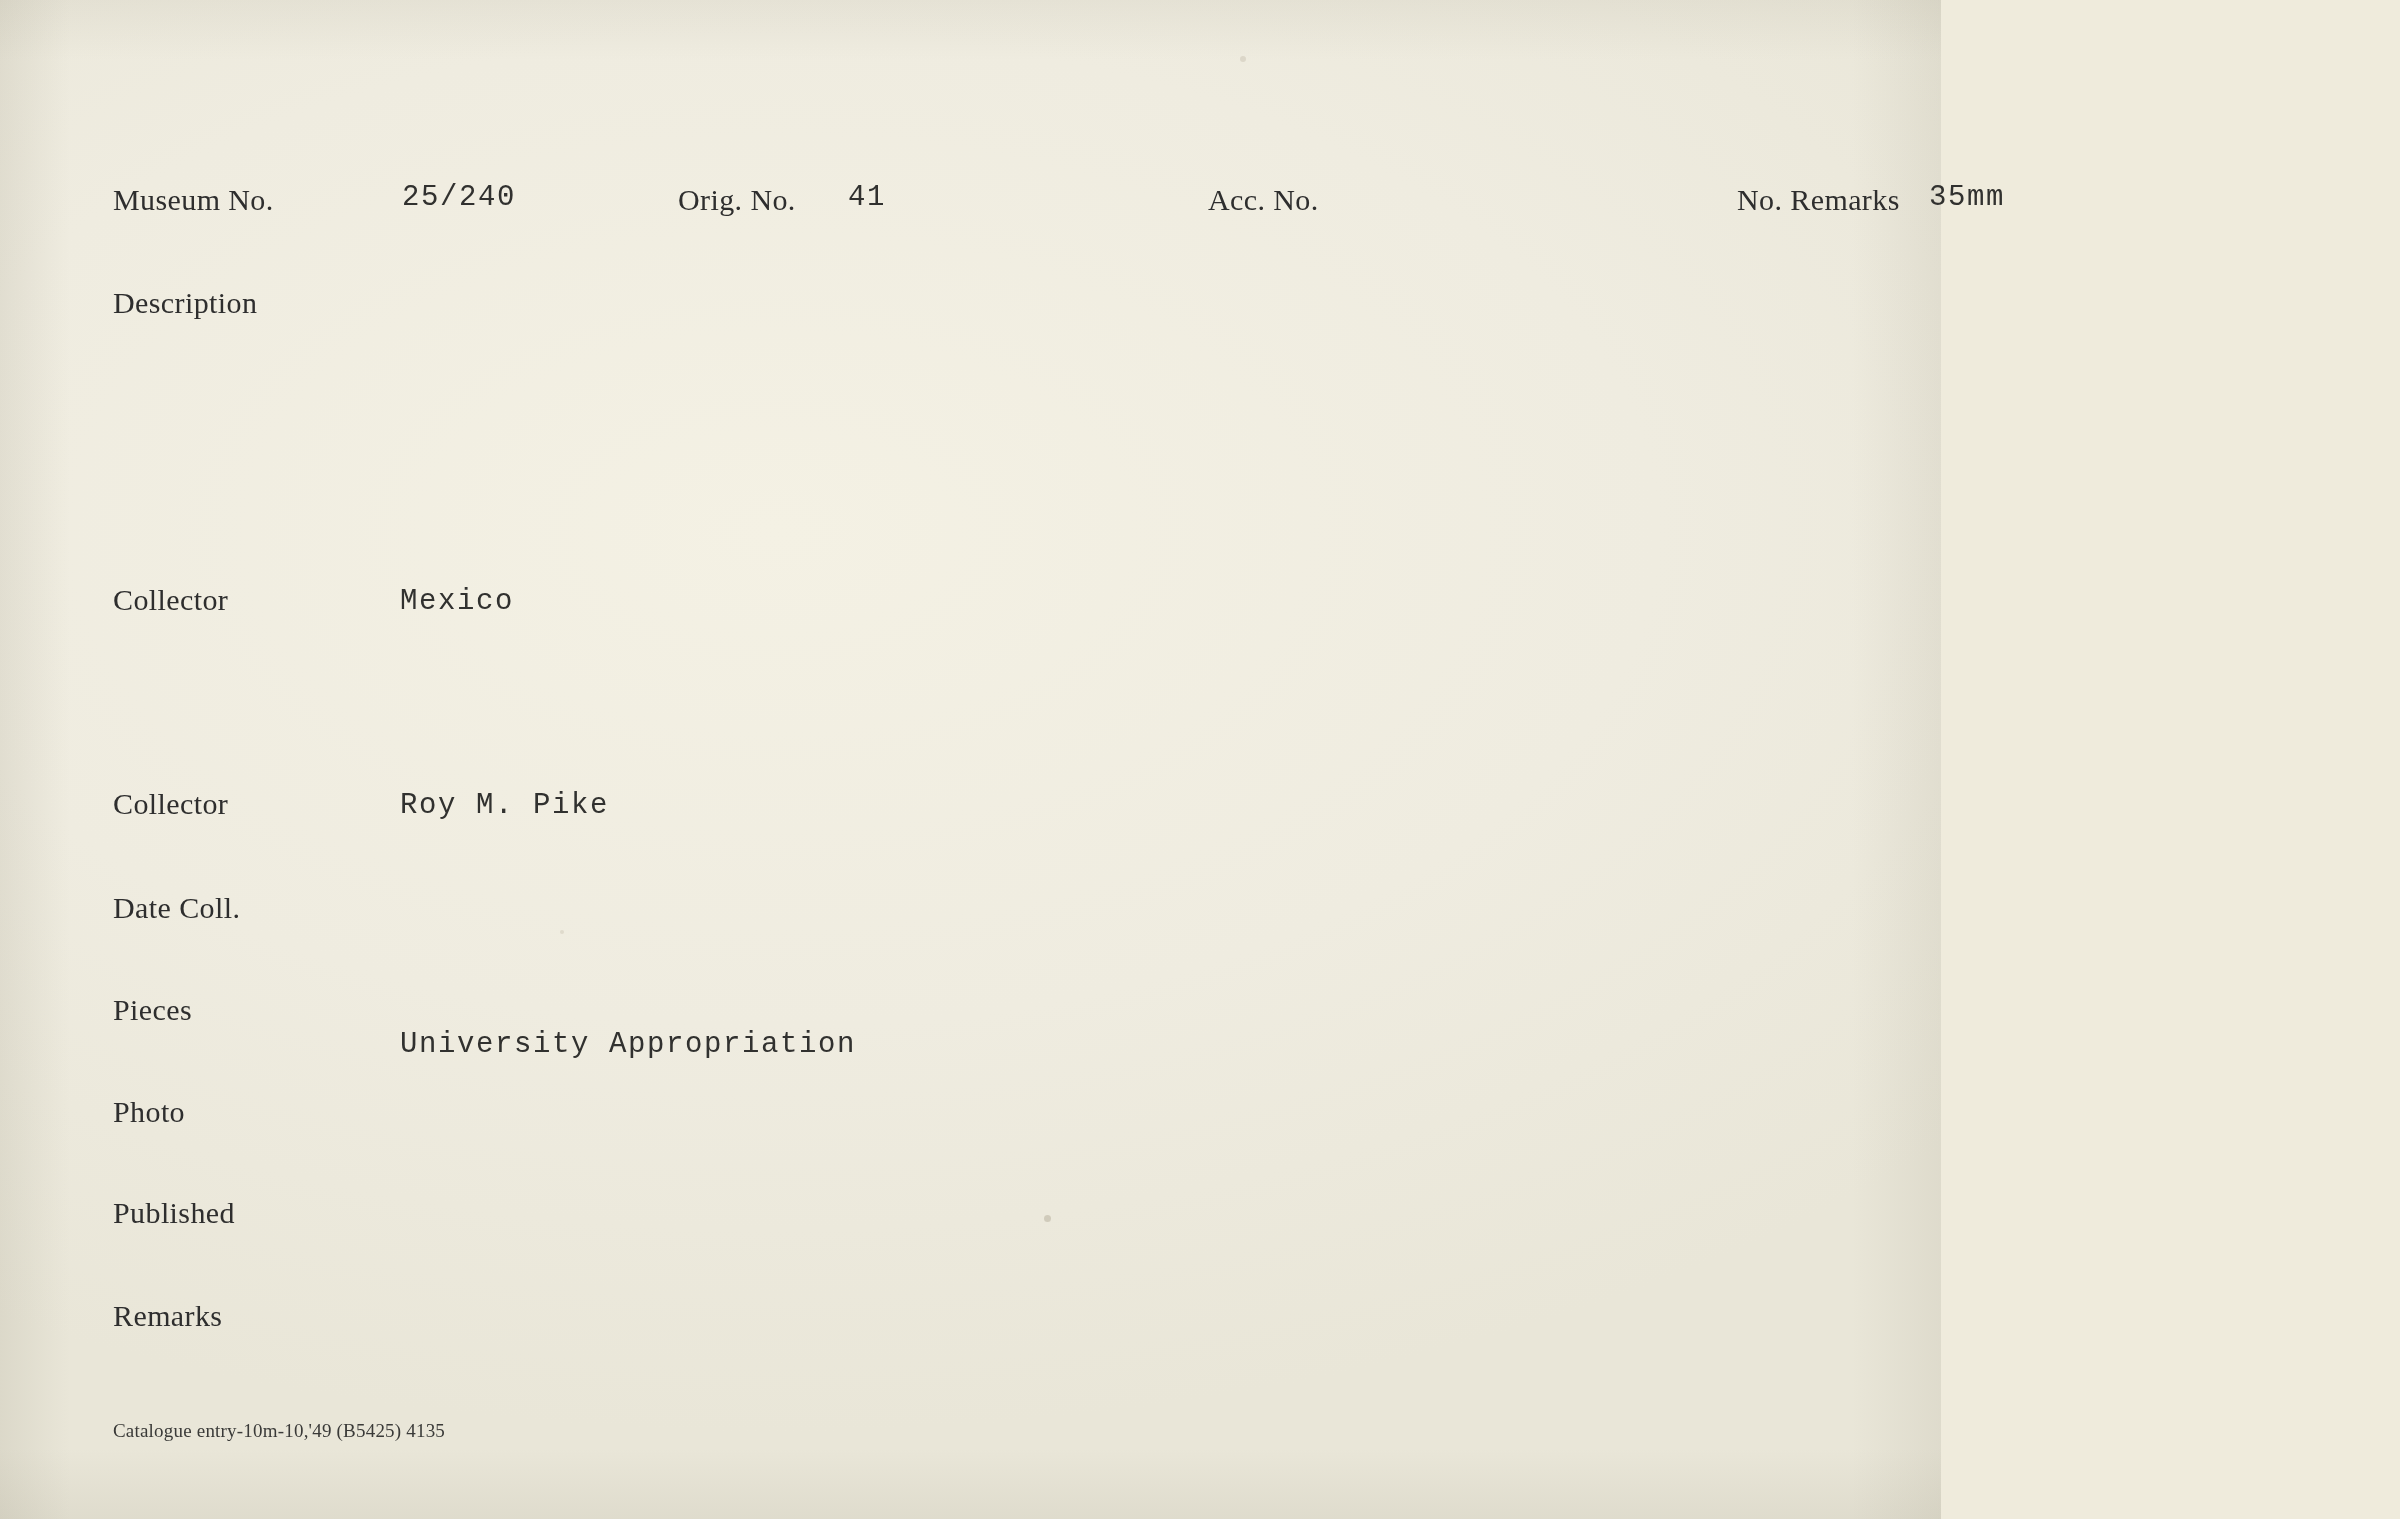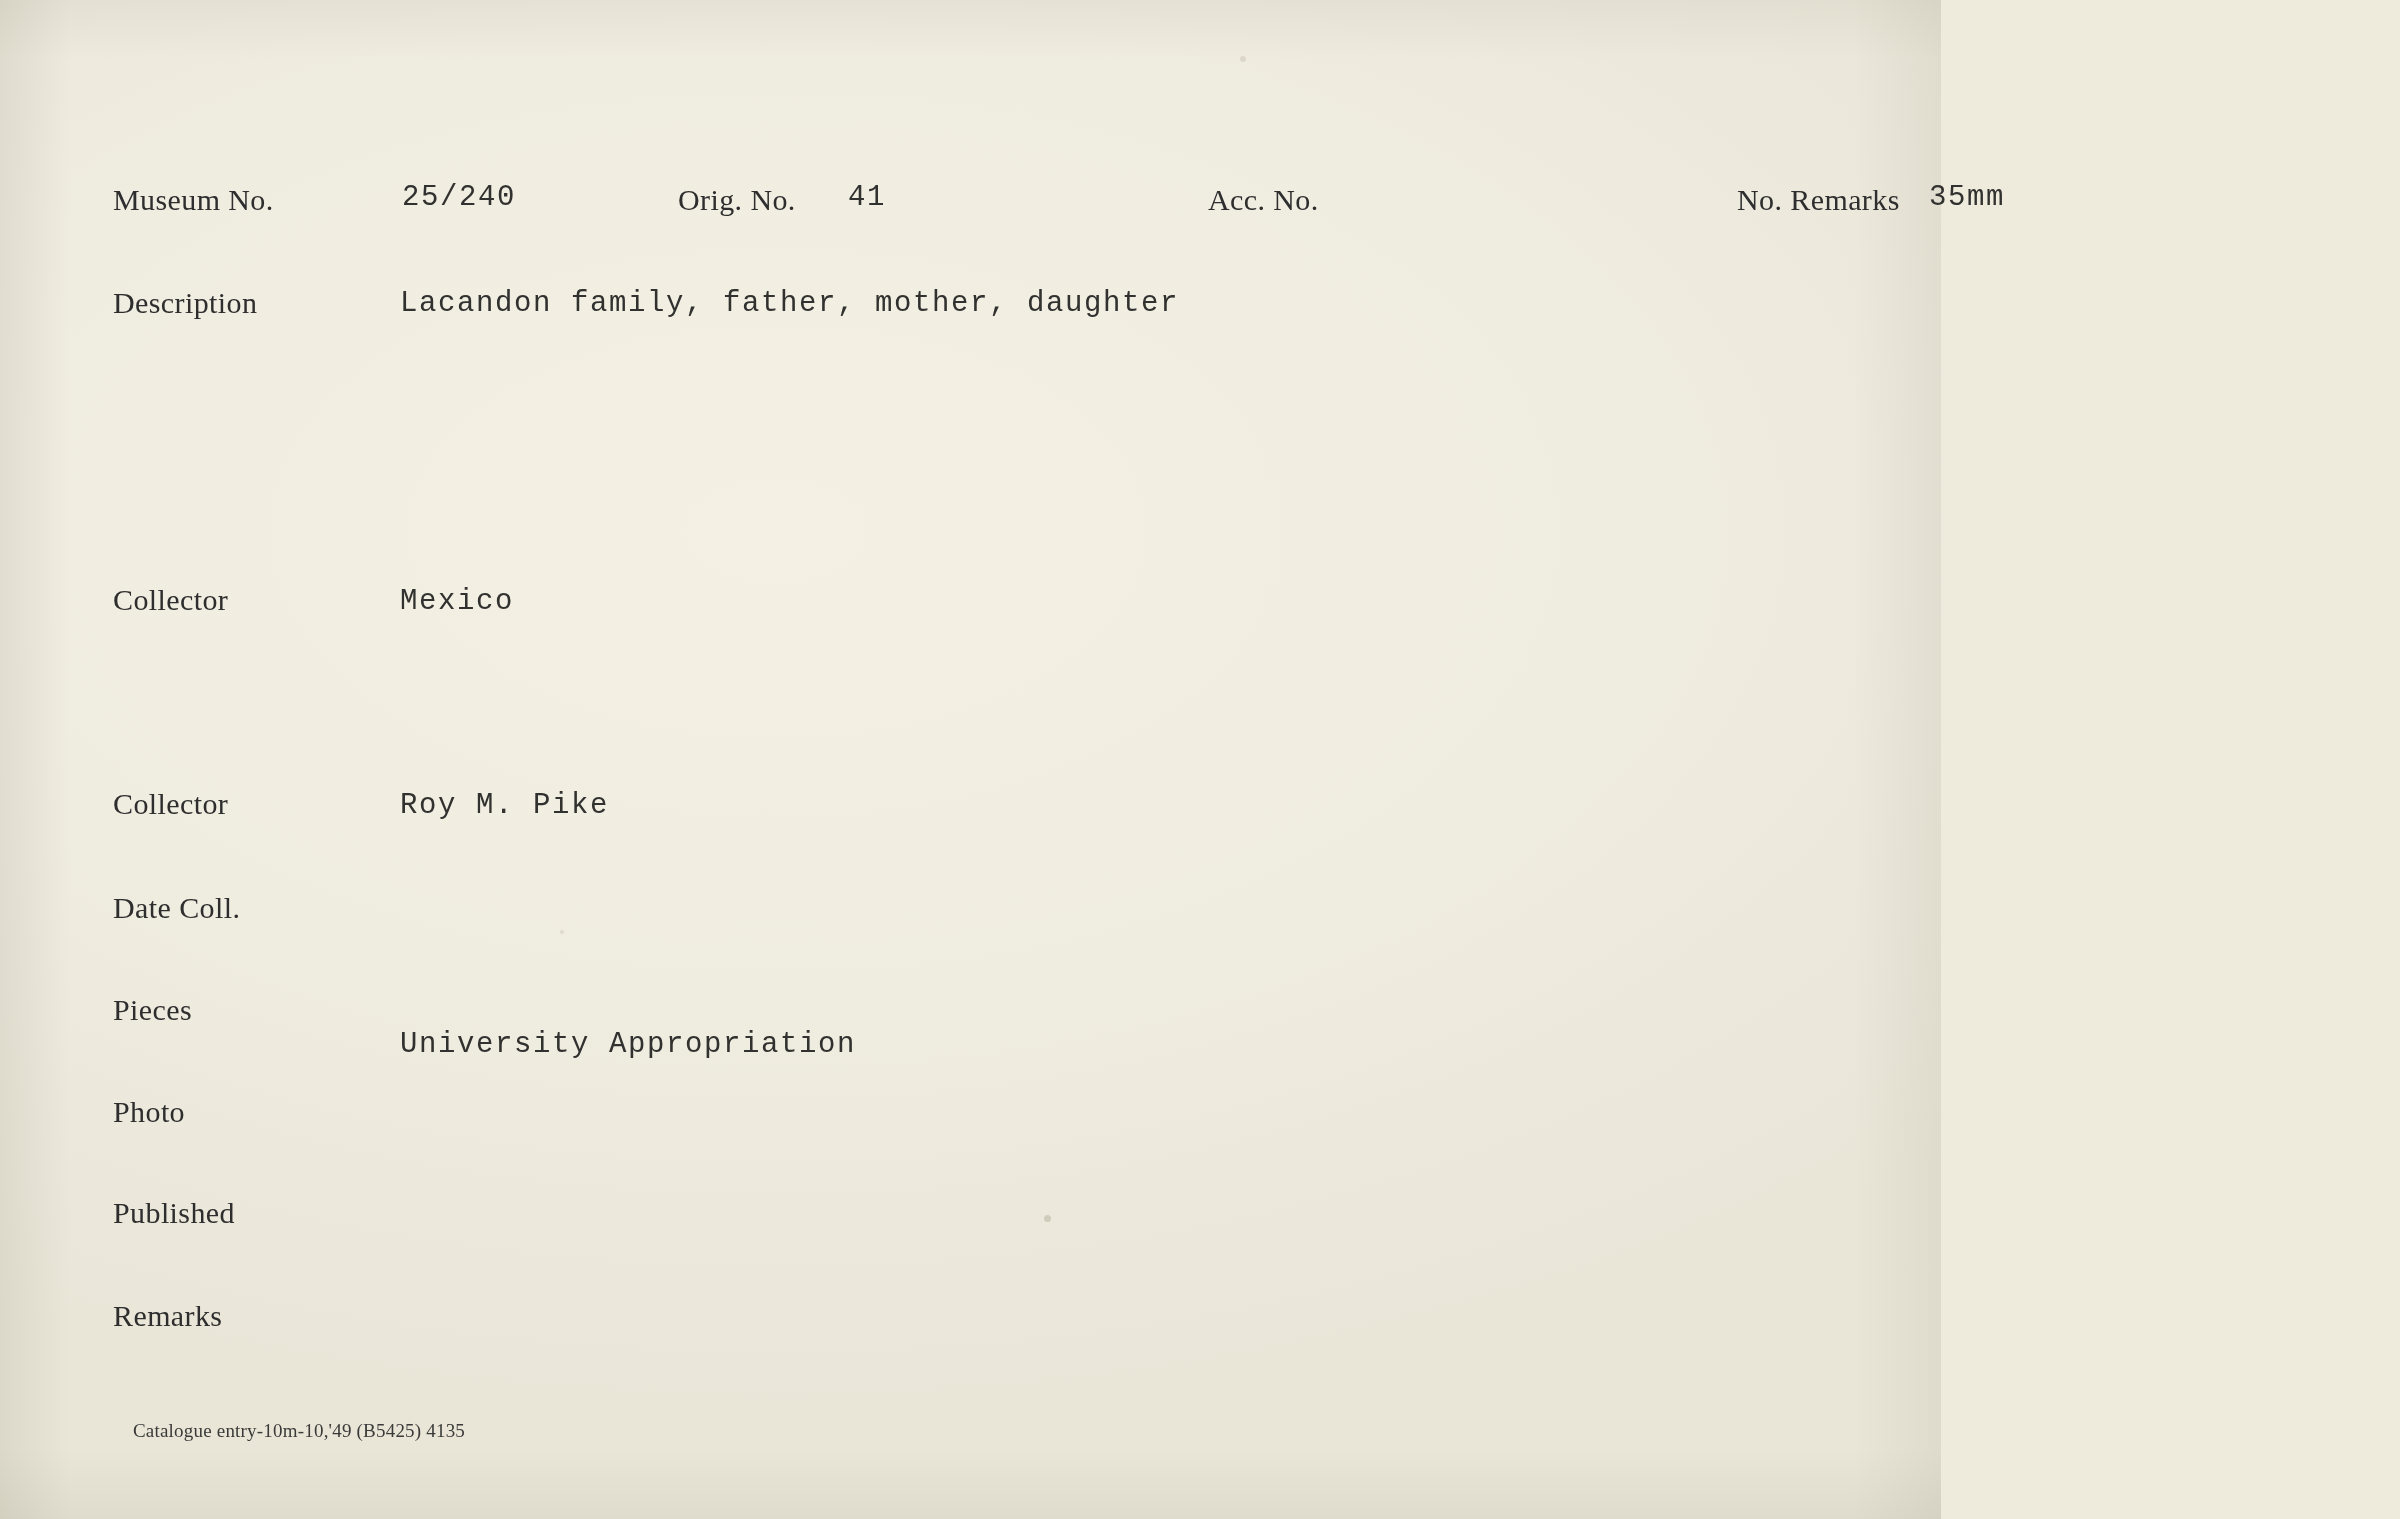--- a/index.html
+++ b/index.html
@@ -93,21 +93,21 @@
 
   #lbl-photo    { left: 113px; top: 1095px; }
   #val-photo    { left: 400px; top: 1097px; }
 
   #lbl-published{ left: 113px; top: 1196px; }
   #val-published{ left: 400px; top: 1198px; }
 
   #lbl-remarks  { left: 113px; top: 1299px; text-align: right; }
   #val-remarks  { left: 400px; top: 1301px; }
 
-  #footer-note  { left: 113px; top: 1420px; margin-left: 20px; }
+  #footer-note  { left: 113px; top: 1420px; }
 </style>
 </head>
 <body>
 
 <div class="card">
 
   <div class="vignette"></div>
 
   <div class="speckle" style="left:1044px; top:1215px; width:7px; height:7px;"></div>
   <div class="speckle" style="left:1240px; top:56px; width:6px; height:6px; opacity:0.35;"></div>
@@ -119,21 +119,20 @@
   <div class="label" id="lbl-orig">Orig. No.</div>
   <div class="value" id="val-orig">41</div>
 
   <div class="label" id="lbl-acc">Acc. No.</div>
   <div class="value" id="val-acc"></div>
 
   <div class="label" id="lbl-pieces">No. Remarks</div>
   <div class="value" id="val-pieces">35mm</div>
 
   <div class="label" id="lbl-desc">Description</div>
-  <div class="value" id="val-desc">Lacandon family, father, mother, daughter</div>
 
   <div class="label" id="lbl-location">Collector</div>
   <div class="value" id="val-location">Mexico</div>
 
   <div class="label" id="lbl-collector">Collector</div>
   <div class="value" id="val-collector">Roy M. Pike</div>
 
   <div class="label" id="lbl-datecoll">Date Coll.</div>
   <div class="value" id="val-datecoll"></div>
 

